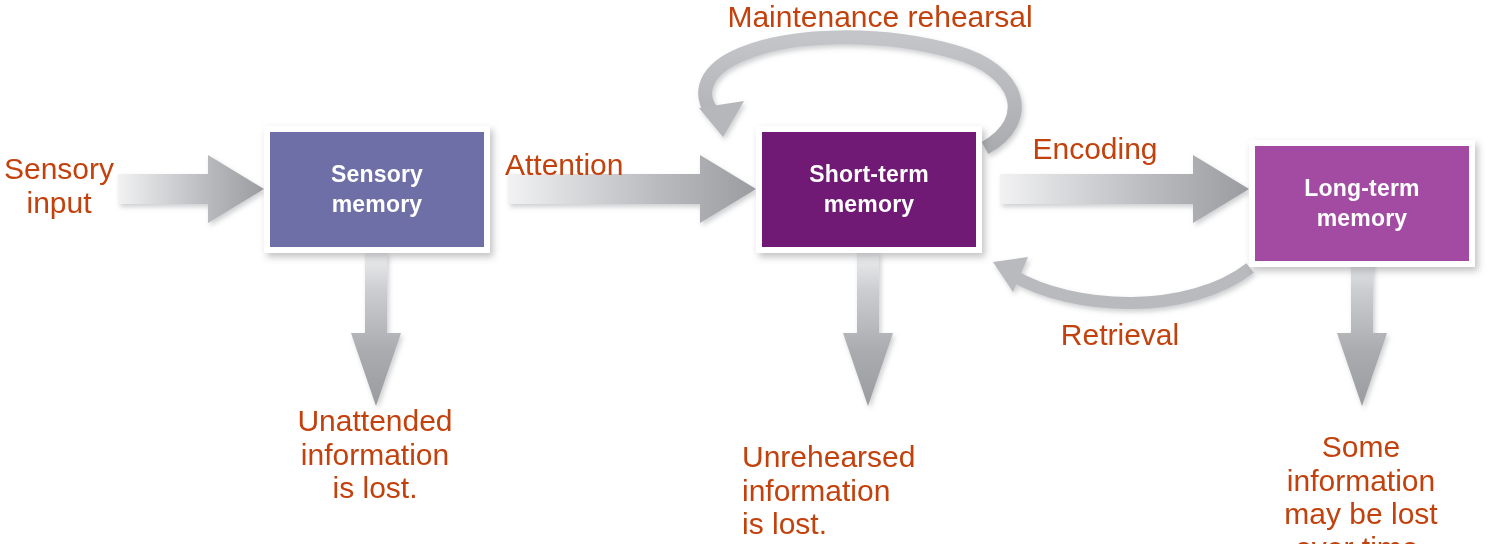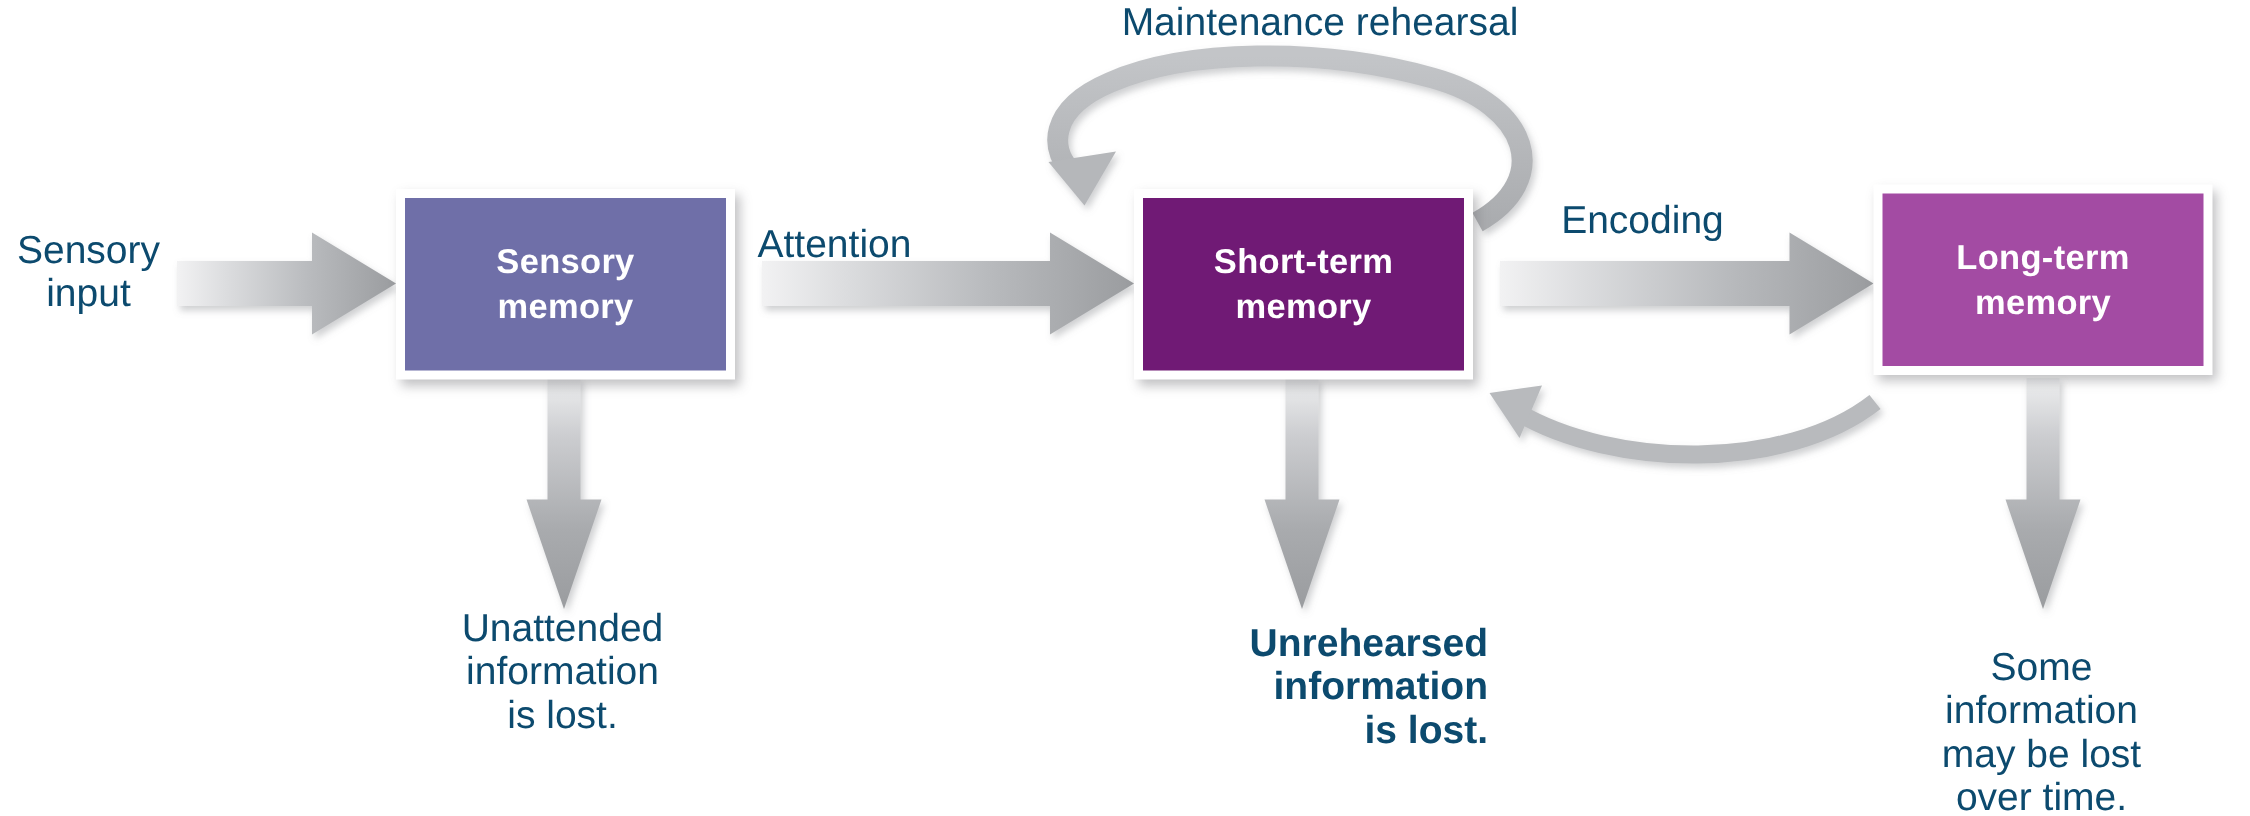--- a/index.html
+++ b/index.html
@@ -46,41 +46,41 @@
     font-weight: bold;
     font-size: 23px;
     line-height: 1.28;
     text-align: center;
     letter-spacing: 0.2px;
     white-space: pre-line;
   }
 
   #box-sensory  { left: 264px; top: 126px; width: 226px; height: 127px; }
   #box-short    { left: 756px; top: 126px; width: 226px; height: 127px; }
-  #box-long     { left: 1249px; top: 123px; width: 226px; height: 127px; }
+  #box-long     { left: 1249px; top: 140px; width: 226px; height: 127px; }
 
   
   .plain-label {
     position: absolute;
-    color: #0c4a6e;
-    font-size: 26px;
+    color: #c2410c;
+    font-size: 30px;
     line-height: 1.12;
     white-space: pre-line;
   }
 
   #label-sensory-input {
     left: 0px; top: 152px; width: 118px; text-align: center;
   }
   #label-attention   { left: 505px; top: 148px; width: 190px; }
   #label-encoding    { left: 1000px; top: 132px; width: 190px; text-align: center; }
   #label-maintenance { left: 660px; top: 0px;   width: 440px; text-align: center; }
   #label-retrieval   { left: 1010px; top: 318px; width: 220px; text-align: center; }
 
   #loss-sensory { left: 250px; top: 404px; width: 250px; text-align: center; }
-  #loss-short   { left: 742px; top: 414px; width: 250px; text-align: right; font-weight: bold; }
+  #loss-short   { left: 742px; top: 440px; width: 250px; text-align: left; }
   #loss-long    { left: 1236px; top: 430px; width: 250px; text-align: center; }
 </style>
 </head>
 <body>
 
 <div id="stage">
 
   <svg id="diagram-svg" viewBox="0 0 1500 544" xmlns="http://www.w3.org/2000/svg">
     <defs>
       <linearGradient id="gradRight" x1="0" y1="0" x2="1" y2="0">
@@ -169,20 +169,21 @@
 
   <div class="plain-label" id="label-sensory-input">Sensory
 input</div>
 
   <div class="plain-label" id="label-attention">Attention</div>
 
   <div class="plain-label" id="label-encoding">Encoding</div>
 
   <div class="plain-label" id="label-maintenance">Maintenance rehearsal</div>
 
+  <div class="plain-label" id="label-retrieval">Retrieval</div>
 
   <div class="plain-label" id="loss-sensory">Unattended
 information
 is lost.</div>
 
   <div class="plain-label" id="loss-short">Unrehearsed
 information
 is lost.</div>
 
   <div class="plain-label" id="loss-long">Some

